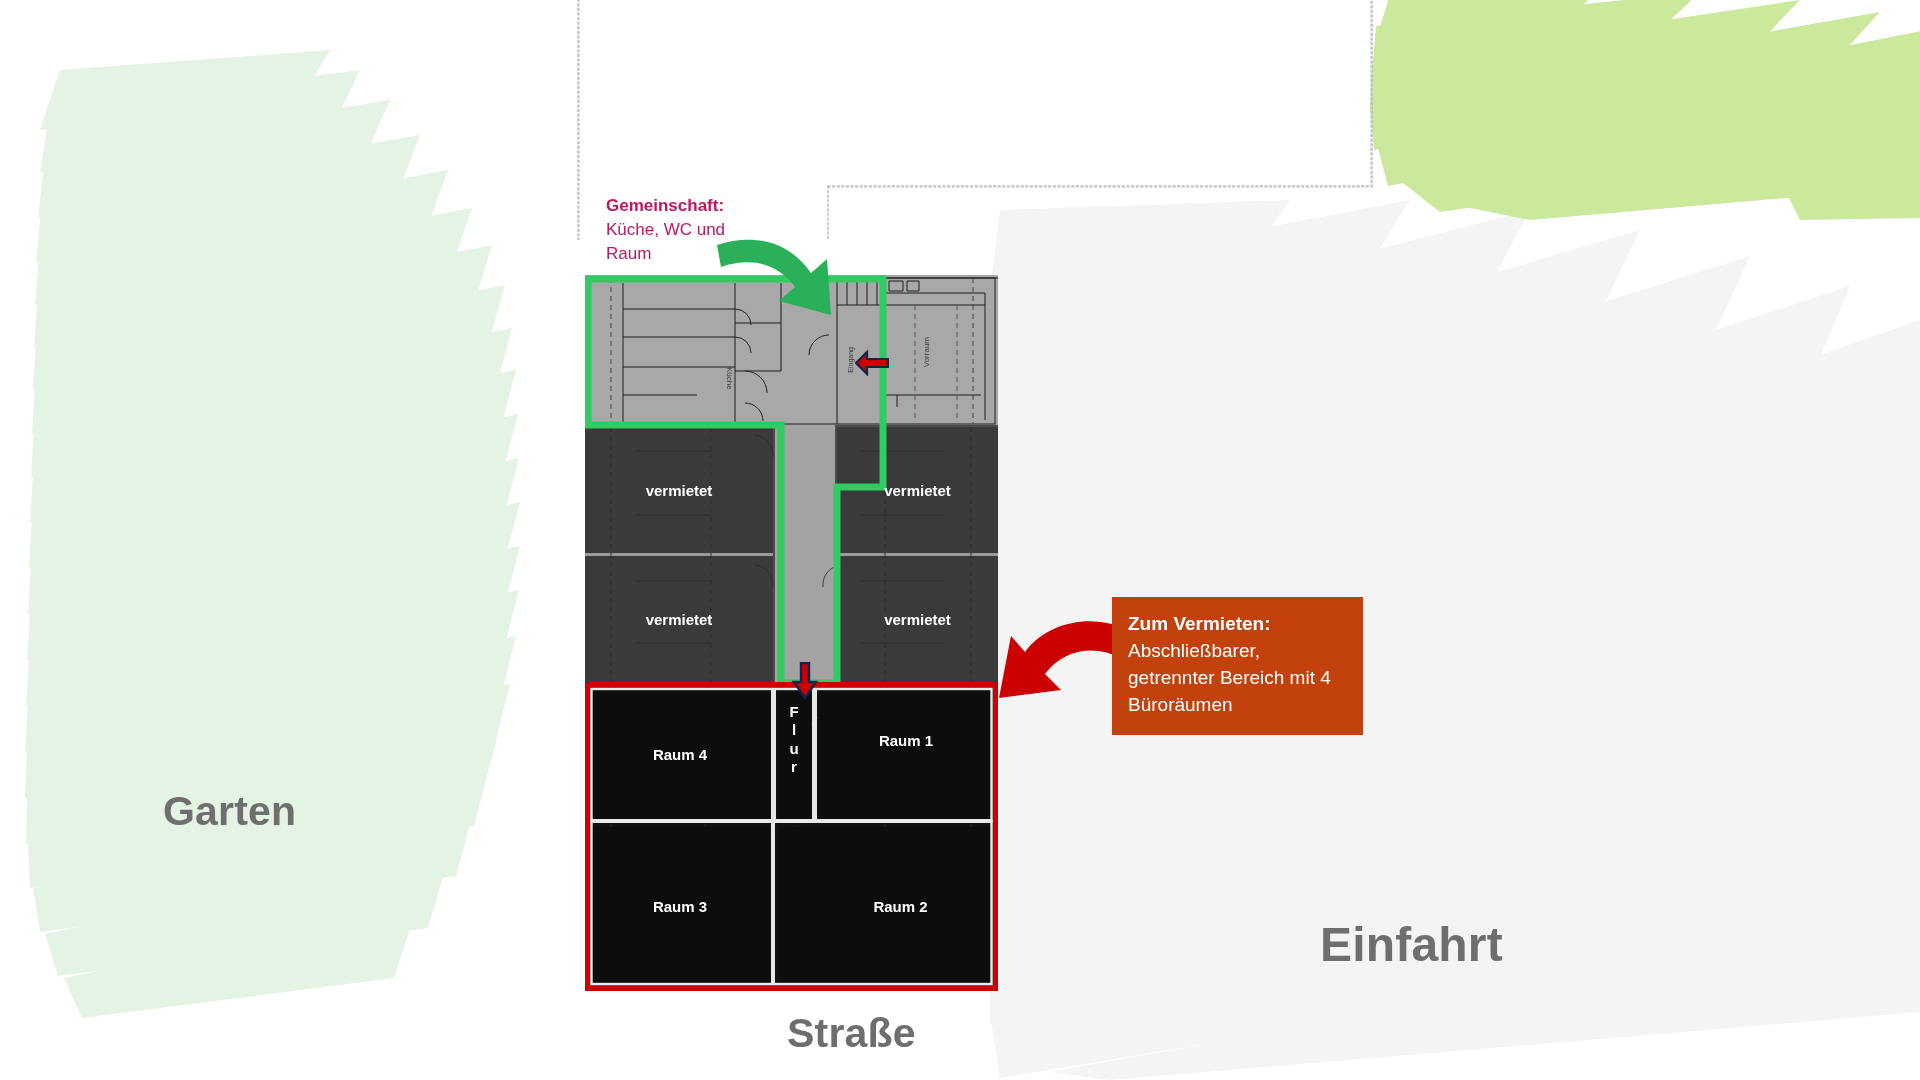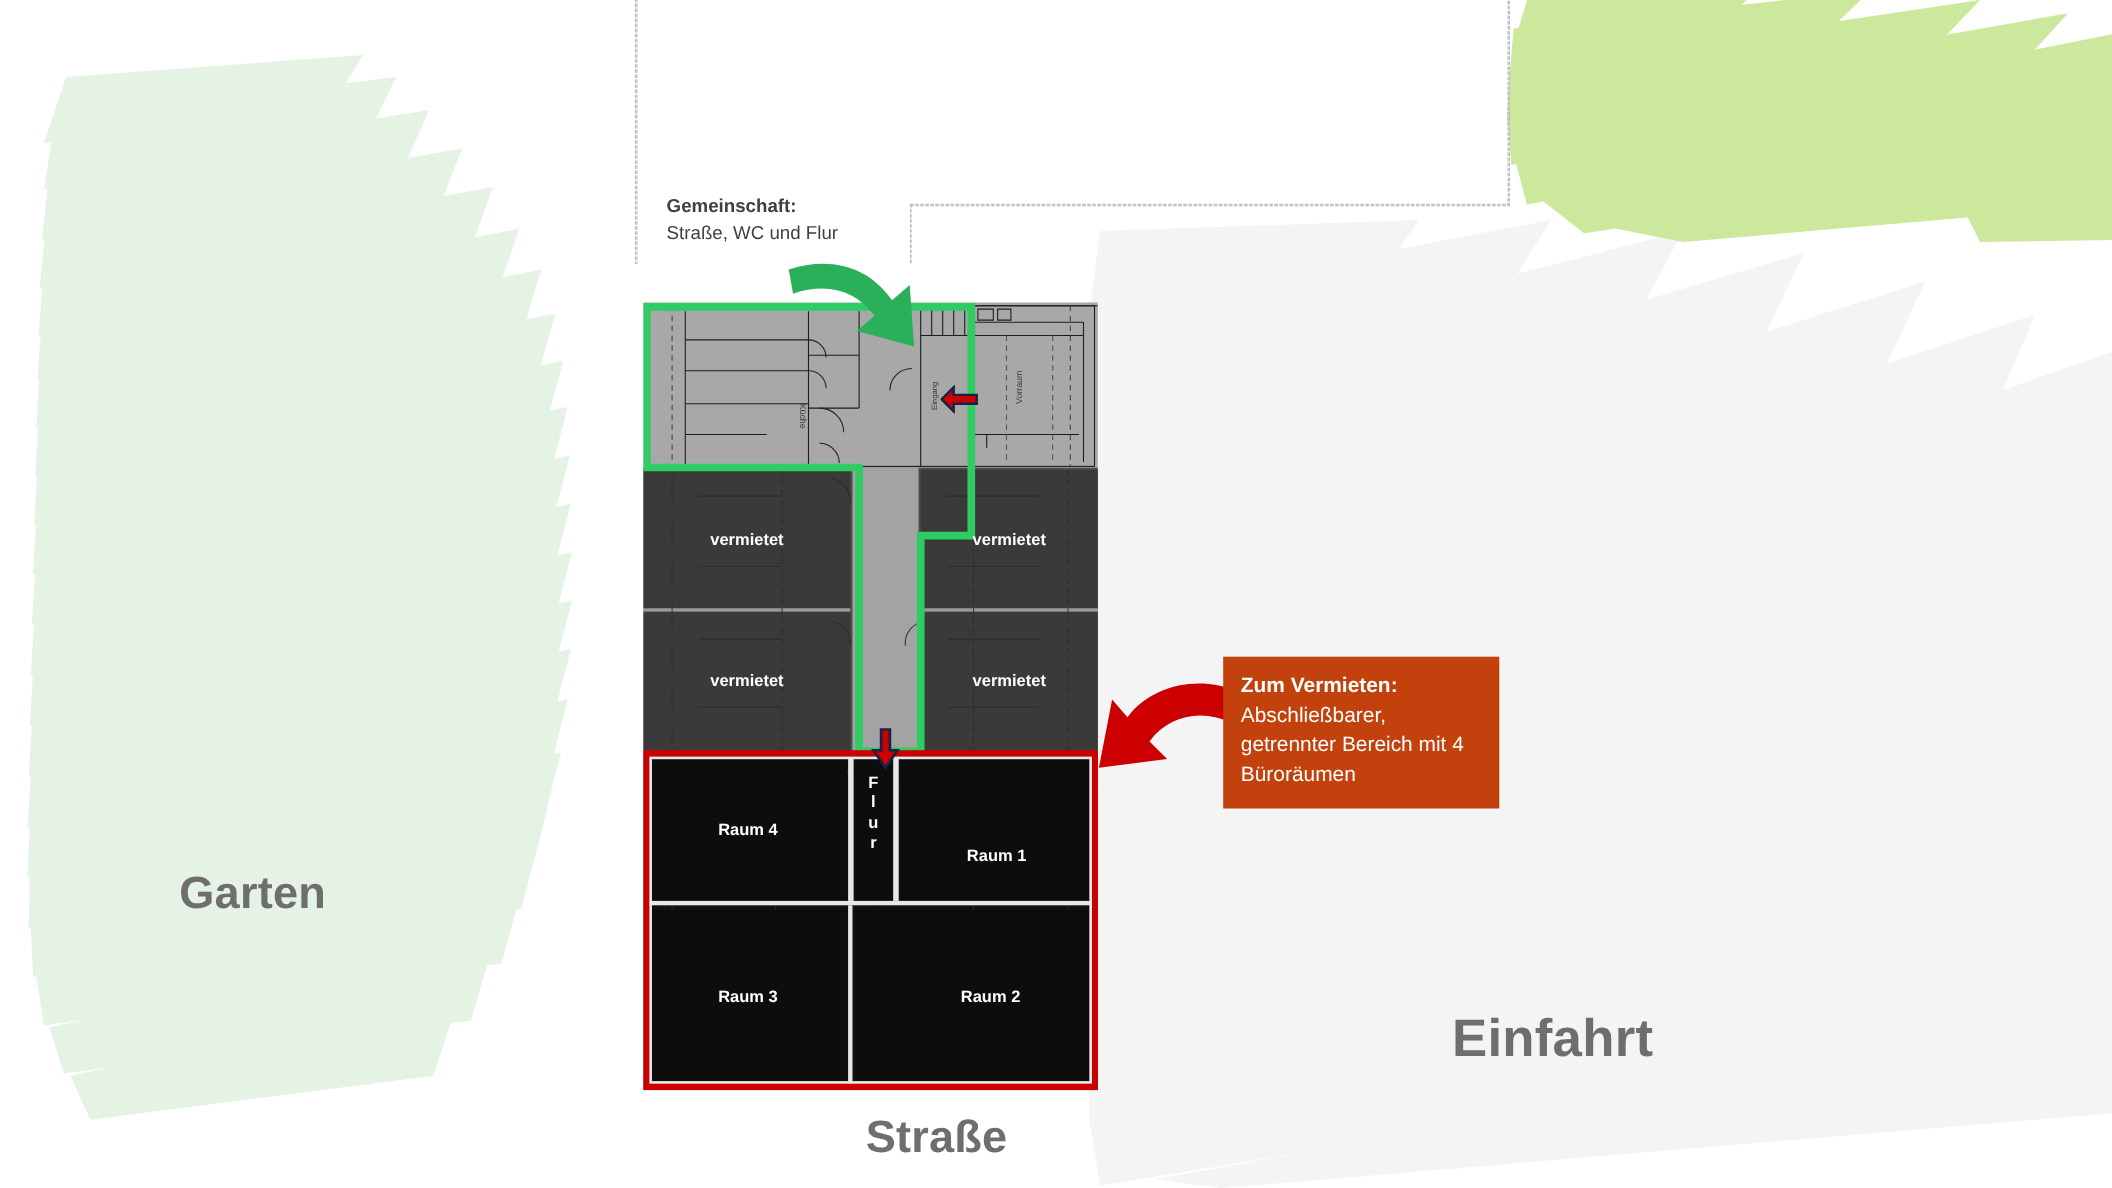--- a/index.html
+++ b/index.html
@@ -78,22 +78,22 @@
             font-family:"Liberation Sans",sans-serif;}
 
   
   #green-outline{position:absolute;left:0;top:0;width:413px;height:716px;}
 
   
   #red-outline{position:absolute;left:0;top:0;width:413px;height:716px;}
 
   
   #annot-gemeinschaft{
-    position:absolute;left:606px;top:176px;width:160px;
-    color:#404040;font-size:17px;line-height:1.42;
+    position:absolute;left:606px;top:194px;width:160px;
+    color:#be185d;font-size:17px;line-height:1.42;
   }
   #annot-gemeinschaft .ttl{font-weight:bold;display:block;}
   #annot-gemeinschaft .body{display:block;}
   #arrow-green{position:absolute;left:715px;top:215px;width:130px;height:110px;}
 
   
   #annot-vermieten{
     position:absolute;left:1112px;top:597px;width:251px;
     background:#c2410c;padding:14px 16px 16px 16px;box-sizing:border-box;
     color:#ffffff;font-size:19px;line-height:1.42;
@@ -305,21 +305,21 @@
     <rect x="2.5" y="410" width="408" height="303" fill="none" stroke="#cc0000" stroke-width="6"></rect>
     <rect x="6.5" y="414" width="400" height="295" fill="none" stroke="#e9e9e9" stroke-width="2.4"></rect>
   </svg>
 
   <div class="room-label" style="left:0px;top:207px;width:188px;">vermietet</div>
   <div class="room-label" style="left:252px;top:207px;width:161px;">vermietet</div>
   <div class="room-label" style="left:0px;top:336px;width:188px;">vermietet</div>
   <div class="room-label" style="left:252px;top:336px;width:161px;">vermietet</div>
 
   <div class="room-label" style="left:5px;top:471px;width:180px;">Raum 4</div>
-  <div class="room-label" style="left:234px;top:495px;width:174px;">Raum 1</div>
+  <div class="room-label" style="left:234px;top:457px;width:174px;">Raum 1</div>
   <div class="room-label" style="left:5px;top:623px;width:180px;">Raum 3</div>
   <div class="room-label" style="left:208px;top:623px;width:215px;">Raum 2</div>
 
   <div class="vertical-label" id="flur-label" style="left:198px;top:428px;">
     <span>F</span><br>
     <span>l</span><br>
     <span>u</span><br>
     <span>r</span>
   </div>
 
@@ -328,21 +328,21 @@
 <svg id="arrow-down" viewBox="0 0 26 38" aria-hidden="true">
   <path d="M9,1 L17,1 L17,20 L24,20 L13,36 L2,20 L9,20 Z" fill="#cc0000" stroke="#17224a" stroke-width="2.4" stroke-linejoin="miter"></path>
 </svg>
 
 <svg id="arrow-entrance" viewBox="0 0 34 26" aria-hidden="true">
   <path d="M33,9 L33,17 L12,17 L12,24 L1,13 L12,2 L12,9 Z" fill="#cc0000" stroke="#17224a" stroke-width="2.2" stroke-linejoin="miter"></path>
 </svg>
 
 <div id="annot-gemeinschaft">
   <span class="ttl">Gemeinschaft:</span>
-  <span class="body">Straße, WC und Flur</span>
+  <span class="body">Küche, WC und Raum</span>
 </div>
 
 <svg id="arrow-green" viewBox="0 0 130 110" aria-hidden="true">
   <path d="M2,30
            C38,18 74,26 96,58
            L112,44
            L116,100
            L64,86
            L80,72
            C62,48 36,42 6,52

